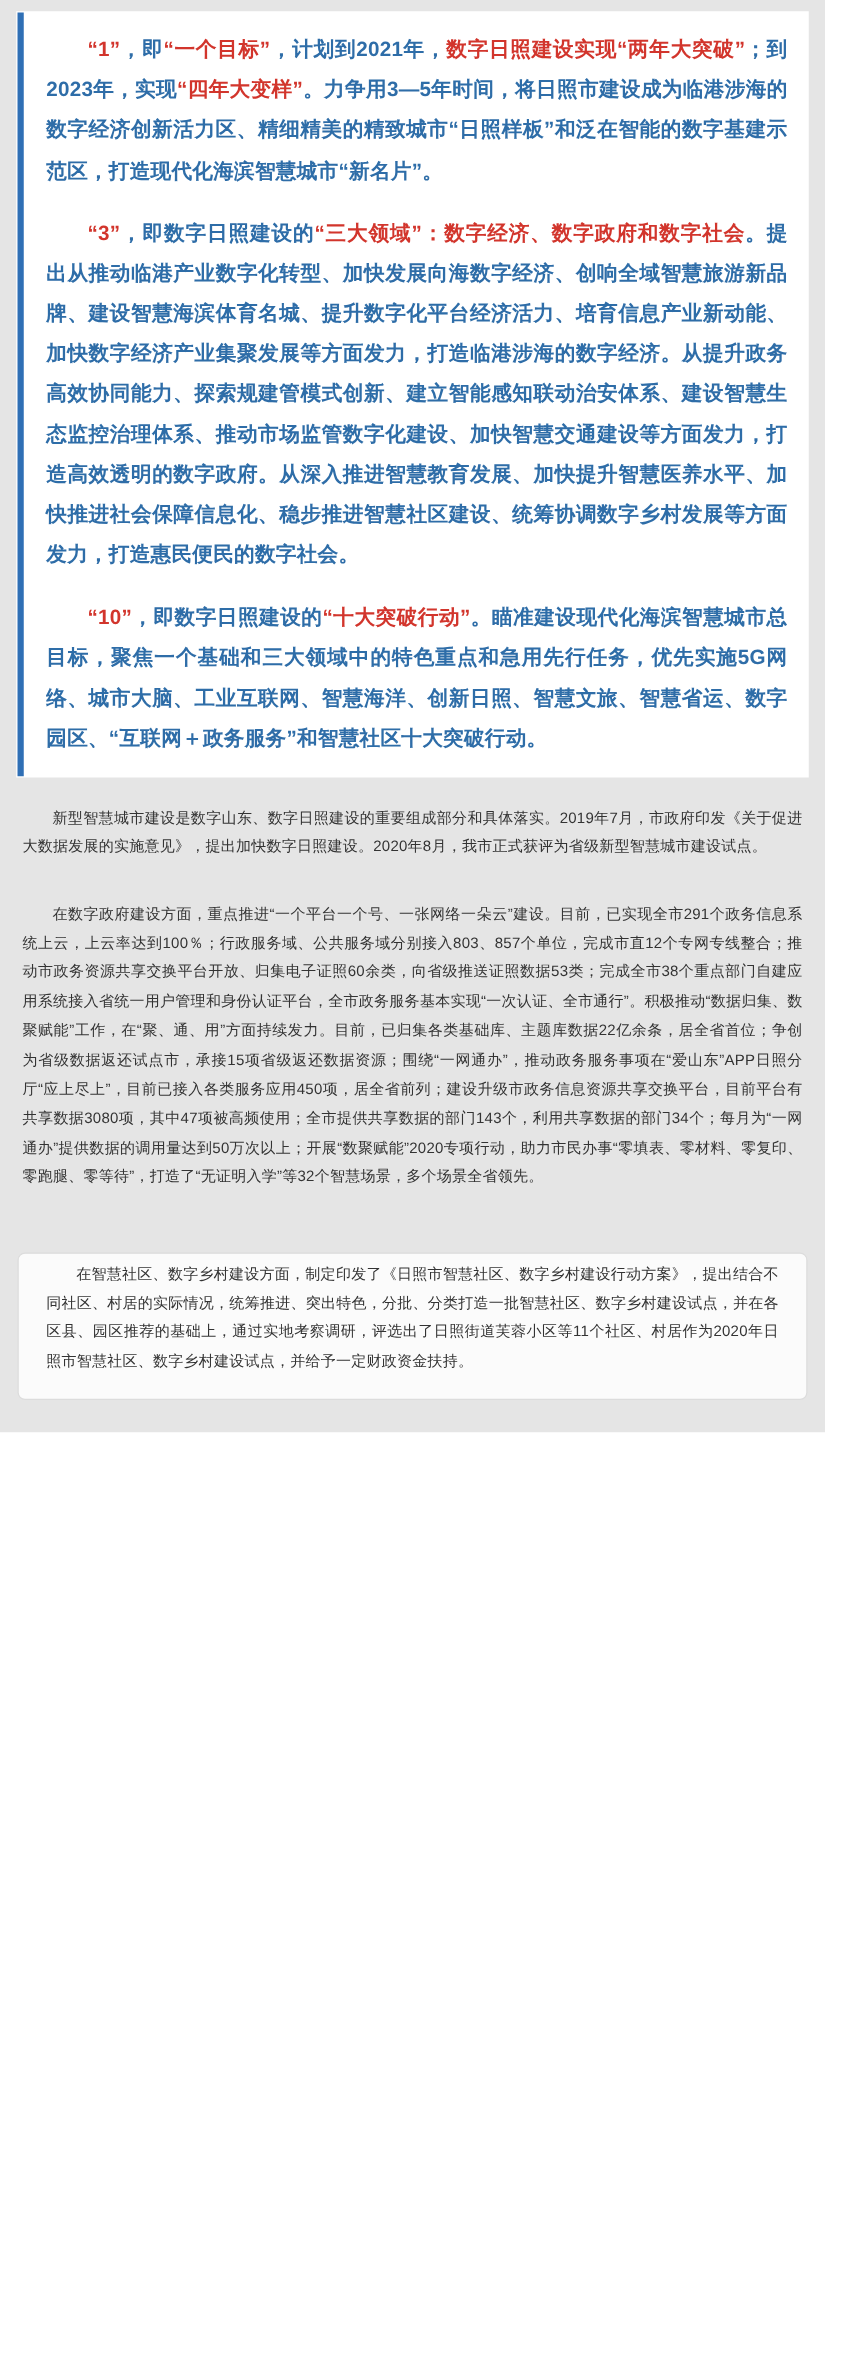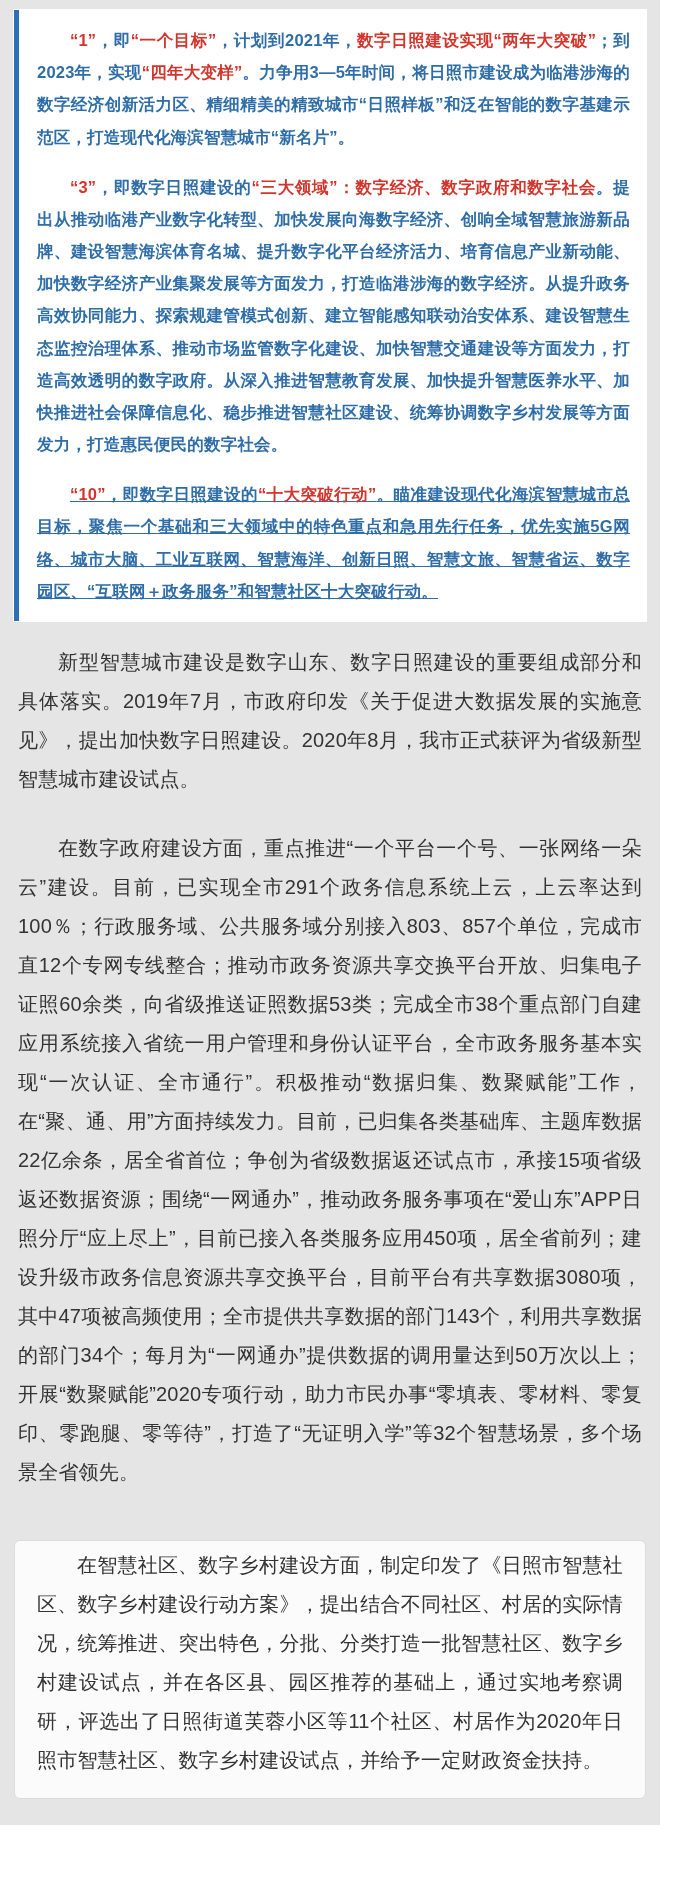--- a/index.html
+++ b/index.html
@@ -31,27 +31,27 @@
   .callout p {
     margin: 0 0 18px 0;
     font-size: 16.5px;
     line-height: 1.95;
     letter-spacing: 0.2px;
     text-align: justify;
     text-indent: 2em;
     color: #2e6da8;
     font-weight: bold;
   }
-  .callout p:last-child { margin-bottom: 4px; text-decoration: underline; }
+  .callout p:last-child { margin-bottom: 4px; }
   .callout .red { color: #d2352c; }
   .callout .blue { color: #2e6da8; }
 
   
   .para {
-    font-size: 20px;
+    font-size: 12px;
     line-height: 1.95;
     letter-spacing: 0.2px;
     text-align: justify;
     text-indent: 2em;
     color: #333333;
     margin: 0 0 20px 0;
     padding: 0 4px;
   }
 
   .block-spacer { height: 10px; }

